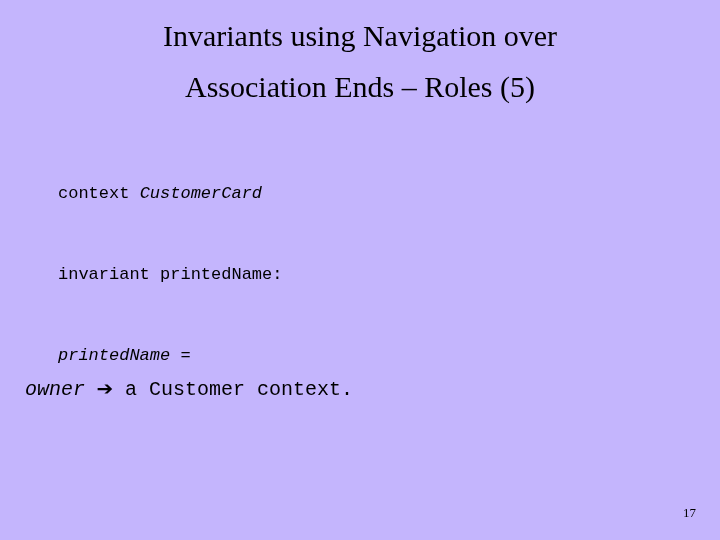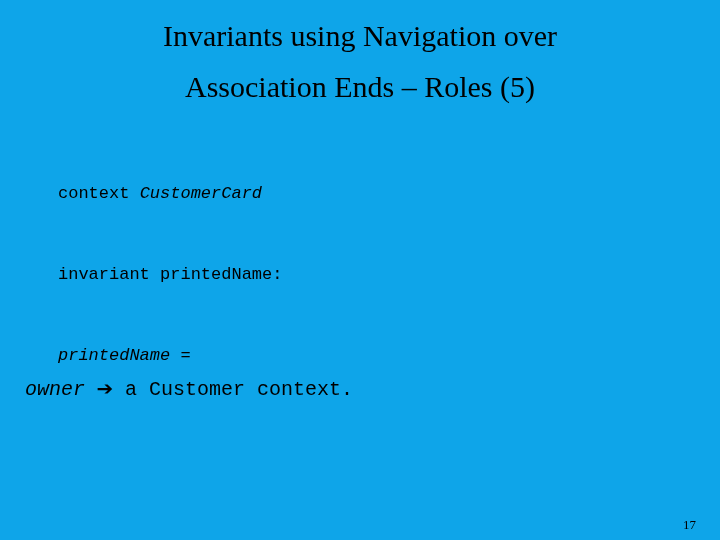--- a/index.html
+++ b/index.html
@@ -13,21 +13,21 @@
     font-family: "Liberation Serif", "DejaVu Serif", serif;
     color: #000000;
     overflow: hidden;
     position: relative;
   }
 
   .slide {
     position: relative;
     width: 720px;
     height: 540px;
-    background: #0ea5e9;
+    background: #c4b5fd;
   }
 
   
   .slide-title {
     position: absolute;
     left: 36px;
     top: 10px;
     width: 648px;
     text-align: center;
     font-family: "Liberation Serif", "DejaVu Serif", serif;
@@ -99,21 +99,20 @@
   .page-number {
     position: absolute;
     right: 24px;
     top: 505px;
     width: 40px;
     text-align: right;
     font-family: "Liberation Serif", "DejaVu Serif", serif;
     font-size: 13px;
     line-height: 16px;
     color: #000000;
-    margin-top: 12px;
   }
 </style>
 </head>
 <body>
 
 <div class="slide">
 
   <div class="slide-title">
     <span class="title-line">Invariants using Navigation over</span>
     <span class="title-line">Association Ends – Roles (5)</span>

